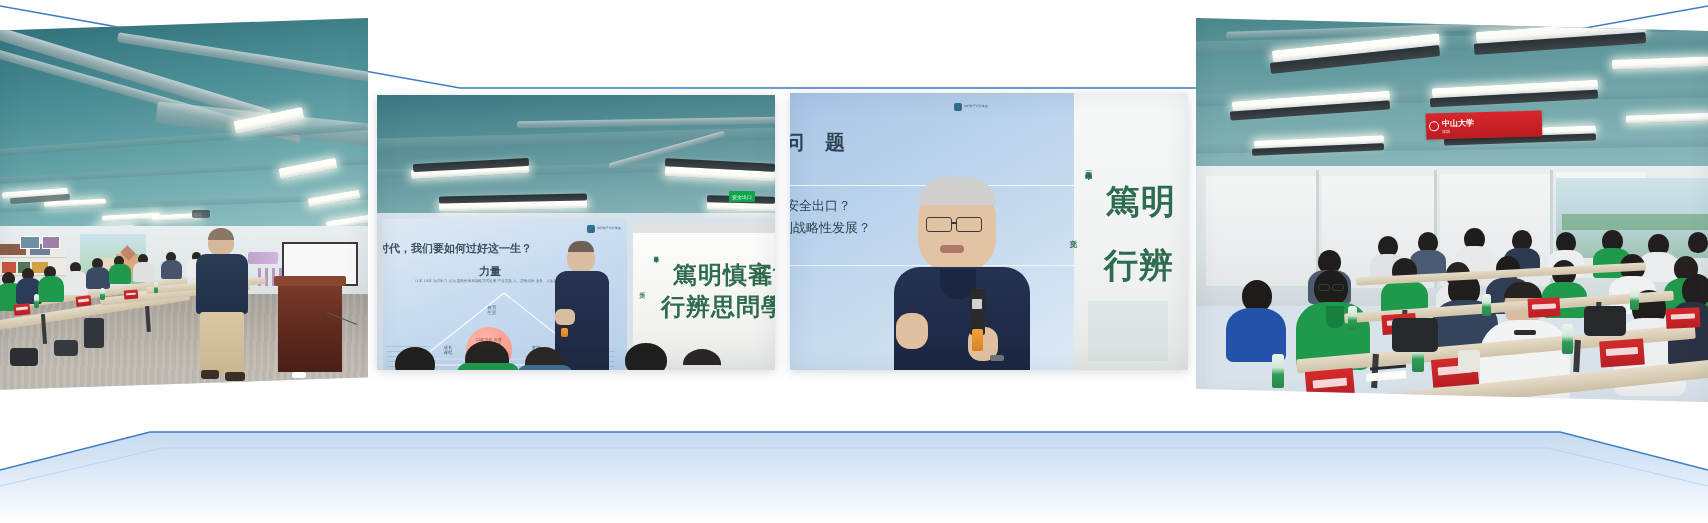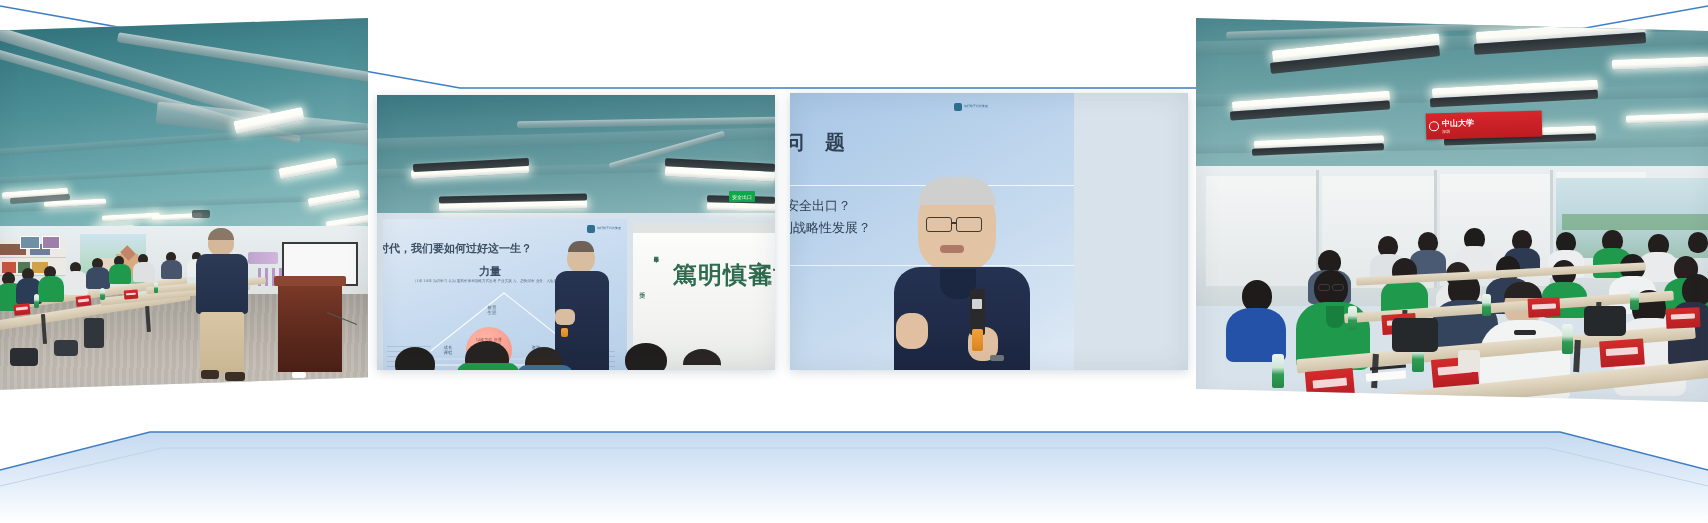--- a/index.html
+++ b/index.html
@@ -344,20 +344,21 @@
 课程</div>
         <div class="slide-line" style="left:142px;top:126px;font-size:4.4px;white-space:pre-line;text-align:center;width:22px;opacity:.85;">资源
 社群</div>
         <div class="slide-line" style="left:186px;top:112px;font-size:10px;font-weight:700;">机会</div>
         <div class="abs" style="left:170px;top:128px;width:62px;height:20px;background:repeating-linear-gradient(0deg,rgba(60,80,100,.16) 0 1px,transparent 1px 5px);"></div>
         <div class="abs" style="left:4px;top:126px;width:44px;height:22px;background:repeating-linear-gradient(0deg,rgba(60,80,100,.16) 0 1px,transparent 1px 5px);"></div>
       </div>
 
       <div class="whiteboard" style="left:256px;top:128px;width:142px;height:147px;">
         <div class="calli" style="left:40px;top:36px;font-size:24px;">篤明慎審博</div>
+        <div class="calli" style="left:28px;top:68px;font-size:24px;">行辨思問學</div>
         <div class="calli-v" style="left:20px;top:30px;font-size:5px;">中華民國十三年十一月</div>
         <div class="calli-v" style="left:6px;top:64px;font-size:6px;">孫文</div>
         <div class="calli-v" style="right:4px;top:54px;font-size:4px;opacity:.8;">國立廣東大學校訓</div>
         <div class="abs" style="left:0;top:0;width:142px;height:10px;background:#dfe3e1;"></div>
       </div>
 
       <div class="head" style="left:190px;top:148px;width:28px;height:30px;background:#d9bda1;"></div>
       <div class="abs" style="left:191px;top:146px;width:26px;height:11px;background:#6f6157;border-radius:13px 13px 0 0;"></div>
       <div class="abs" style="left:178px;top:176px;width:54px;height:100px;background:linear-gradient(180deg,#273452 0%,#1d2840 100%);border-radius:12px 12px 0 0;"></div>
       <div class="mic" style="left:184px;top:214px;width:7px;height:22px;">
@@ -386,20 +387,27 @@
           <div class="mark"></div>
           <div class="txt">知行数字科技集团</div>
         </div>
         <div class="slide-title" style="left:-6px;top:36px;font-size:20px;letter-spacing:7px;color:#2f4254;">问 题</div>
         <div class="abs" style="left:-10px;top:92px;width:300px;height:1px;background:rgba(255,255,255,.8);"></div>
         <div class="slide-line" style="left:-4px;top:104px;font-size:13px;color:#2e4152;">安全出口？</div>
         <div class="slide-line" style="left:-10px;top:126px;font-size:13px;color:#2e4152;">到战略性发展？</div>
         <div class="abs" style="left:-10px;top:172px;width:300px;height:1px;background:rgba(255,255,255,.7);"></div>
       </div>
 
+      <div class="whiteboard" style="left:284px;top:0;width:114px;height:277px;background:linear-gradient(180deg,#f7f9f8 0%,#eef1ef 70%,#e3e7e4 100%);">
+        <div class="calli" style="left:32px;top:86px;font-size:34px;">篤明</div>
+        <div class="calli" style="left:30px;top:150px;font-size:34px;">行辨</div>
+        <div class="calli-v" style="left:10px;top:74px;font-size:7px;">中華民國十三年十一月</div>
+        <div class="calli-v" style="left:-6px;top:140px;font-size:8px;">孫文</div>
+        <div class="abs" style="left:14px;top:208px;width:80px;height:60px;background:rgba(150,180,200,.14);"></div>
+      </div>
 
       <div class="abs" style="left:128px;top:88px;width:78px;height:92px;background:#e2c3a4;border-radius:38px 38px 34px 34px;"></div>
       <div class="abs" style="left:128px;top:84px;width:78px;height:28px;background:#cfcfcd;border-radius:38px 38px 0 0;"></div>
       <div class="glasses" style="left:136px;top:124px;width:26px;height:15px;"></div>
       <div class="glasses" style="left:166px;top:124px;width:26px;height:15px;"></div>
       <div class="abs" style="left:161px;top:129px;width:6px;height:1.5px;background:#3b3b3d;"></div>
       <div class="abs" style="left:150px;top:152px;width:24px;height:8px;background:#b07868;border-radius:5px;"></div>
       <div class="abs" style="left:104px;top:174px;width:136px;height:104px;background:linear-gradient(180deg,#253252 0%,#1b2640 100%);border-radius:26px 26px 0 0;"></div>
       <div class="abs" style="left:150px;top:176px;width:36px;height:30px;background:#1b2640;border-radius:0 0 16px 16px;"></div>
 

